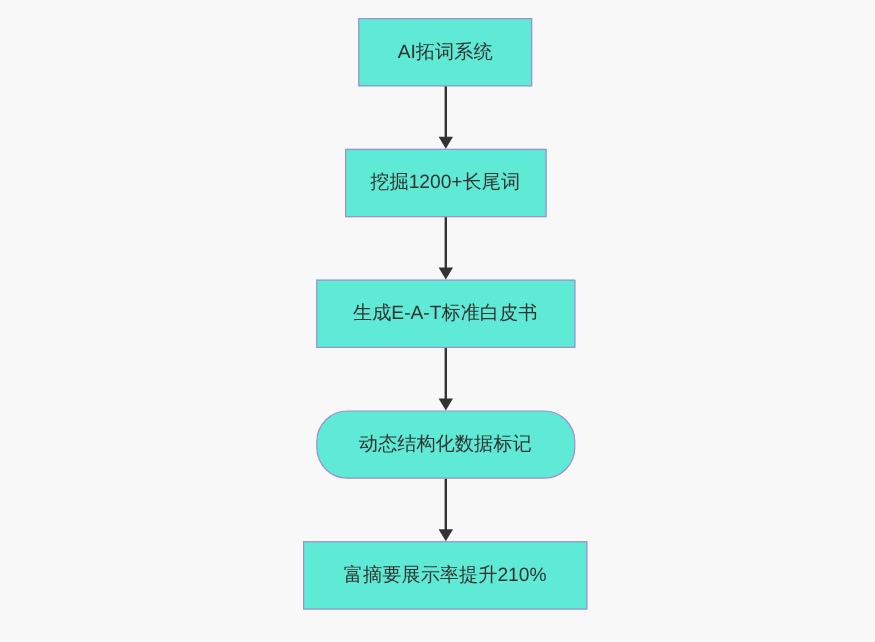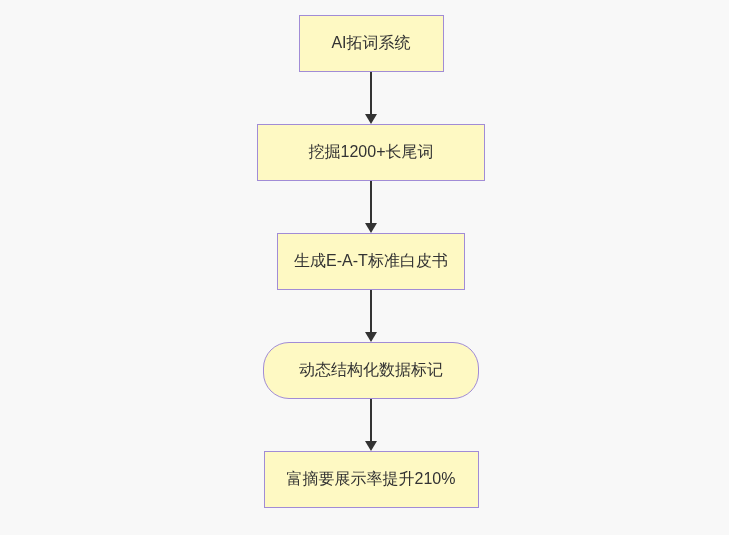--- a/index.html
+++ b/index.html
@@ -19,35 +19,35 @@
     left: 371px;
     top: 15px;
     transform: translateX(-50%);
     display: flex;
     flex-direction: column;
     align-items: center;
   }
   .node {
     box-sizing: border-box;
     height: 57px;
-    background: #fef9c3;
+    background: #5eead4;
     border: 1.5px solid #a18cd6;
     color: #333333;
     font-size: 16px;
     display: flex;
     align-items: center;
     justify-content: center;
     text-align: center;
     white-space: nowrap;
   }
   .node.n1 { width: 145px; }
-  .node.n2 { width: 228px; }
-  .node.n3 { width: 188px; }
+  .node.n2 { width: 168px; }
+  .node.n3 { width: 216px; }
   .node.n4 { width: 216px; border-radius: 26px; }
-  .node.n5 { width: 215px; }
+  .node.n5 { width: 237px; }
   .arrow {
     position: relative;
     width: 14px;
     height: 52px;
   }
   .arrow .shaft {
     position: absolute;
     left: 50%;
     top: 0;
     transform: translateX(-50%);

